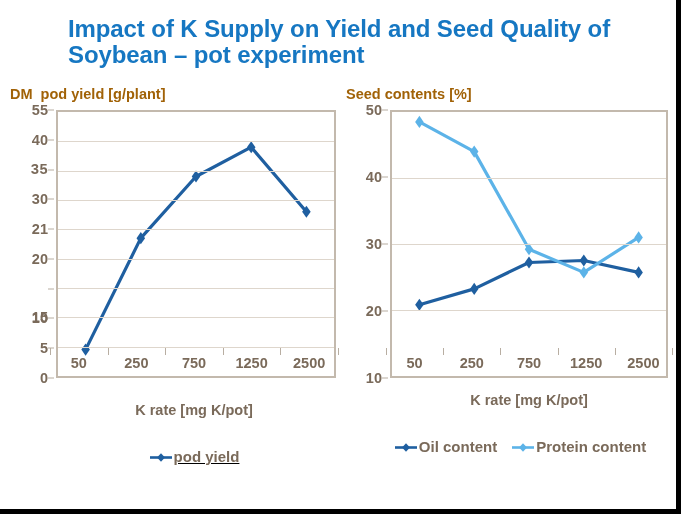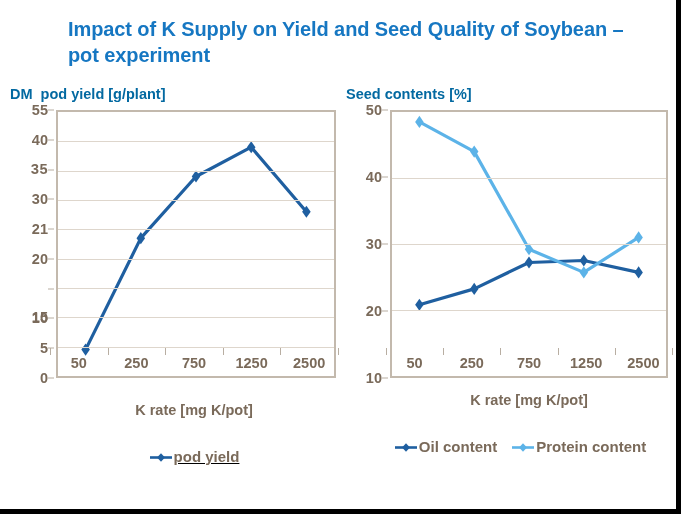--- a/index.html
+++ b/index.html
@@ -25,38 +25,38 @@
     inset: 0;
   }
 
   
   .title {
     position: absolute;
     left: 68px;
     top: 16px;
     width: 560px;
     color: #1677C2;
-    font-size: 20px;
+    font-size: 24px;
     font-weight: bold;
     line-height: 26px;
     letter-spacing: -0.1px;
   }
 
   
   .panel {
     position: absolute;
     top: 80px;
   }
   .panel-left  { left: 4px;   width: 338px; }
   .panel-right { left: 340px; width: 336px; }
 
   .axis-title {
     position: absolute;
     top: 6px;
-    color: #0369a1;
+    color: #a16207;
     font-size: 14.5px;
     font-weight: bold;
     white-space: pre;
   }
   .axis-title-left  { left: 6px; }
   .axis-title-right { left: 6px; }
 
   
   .chart {
     position: absolute;

